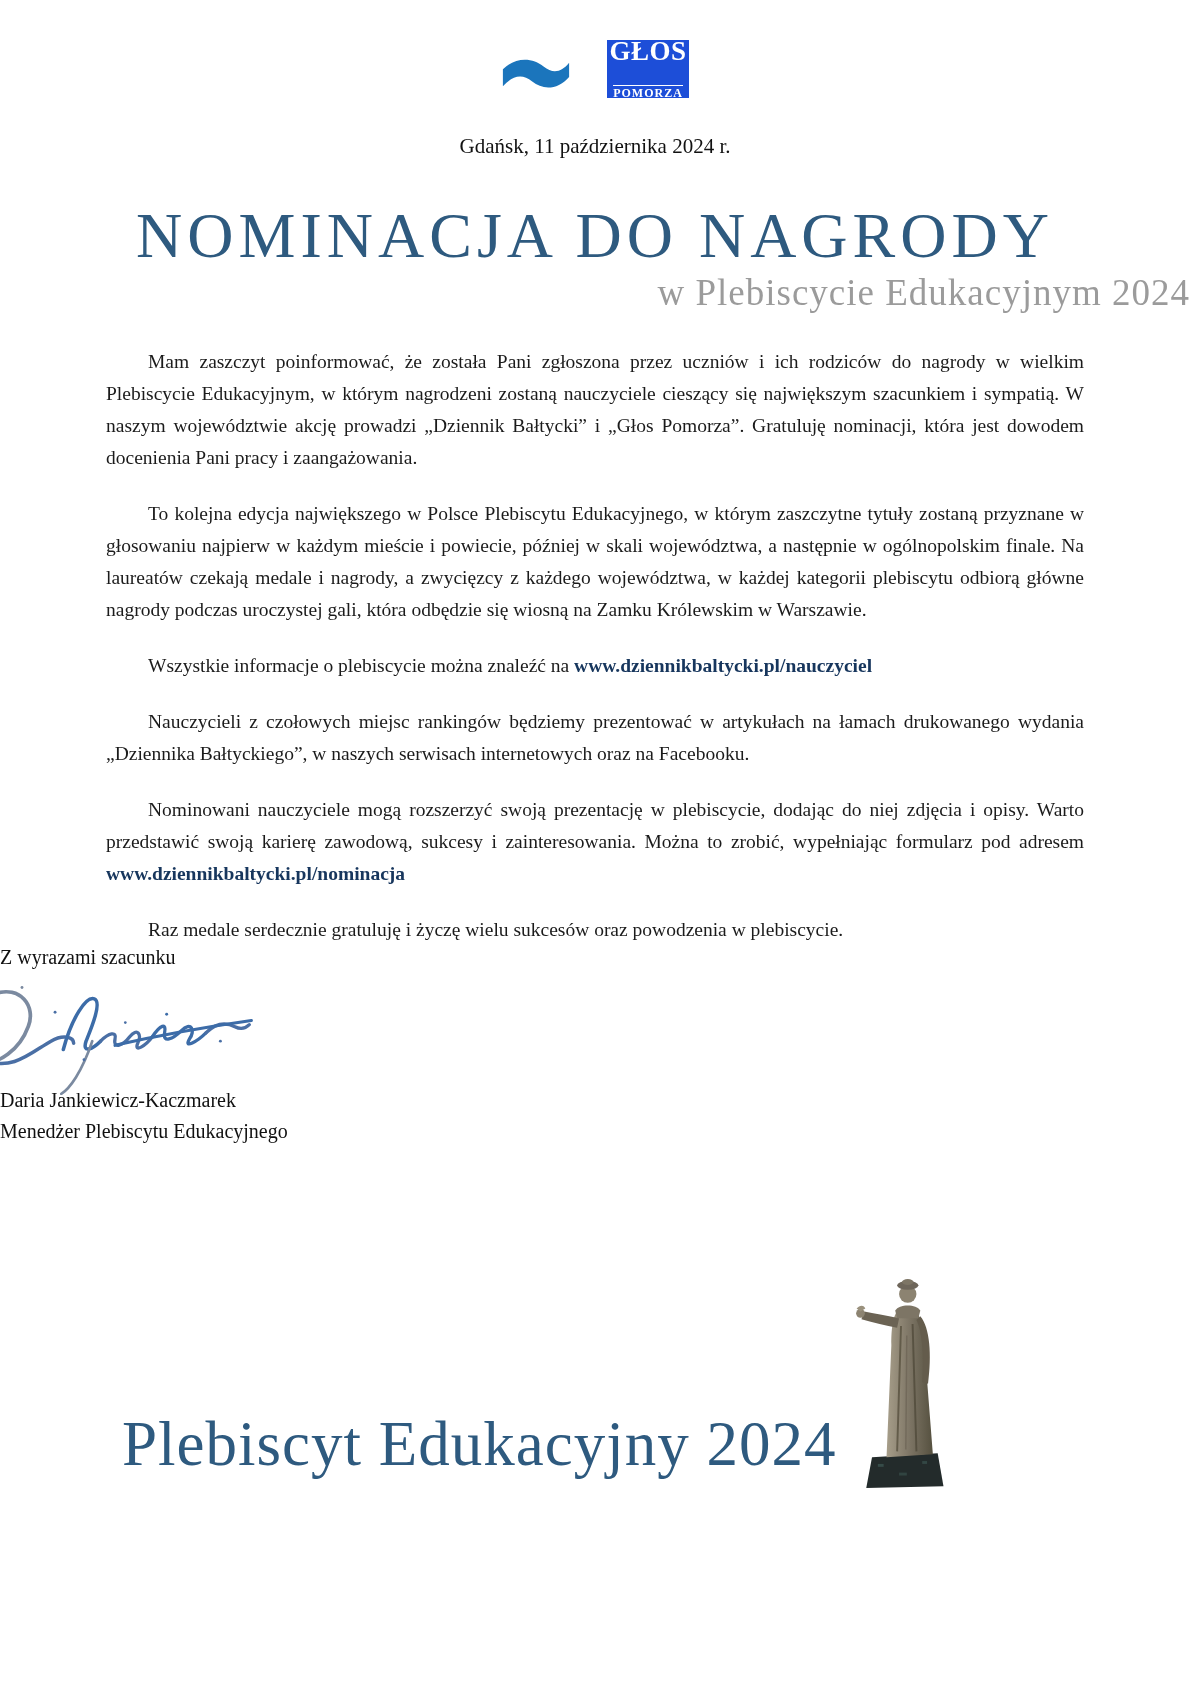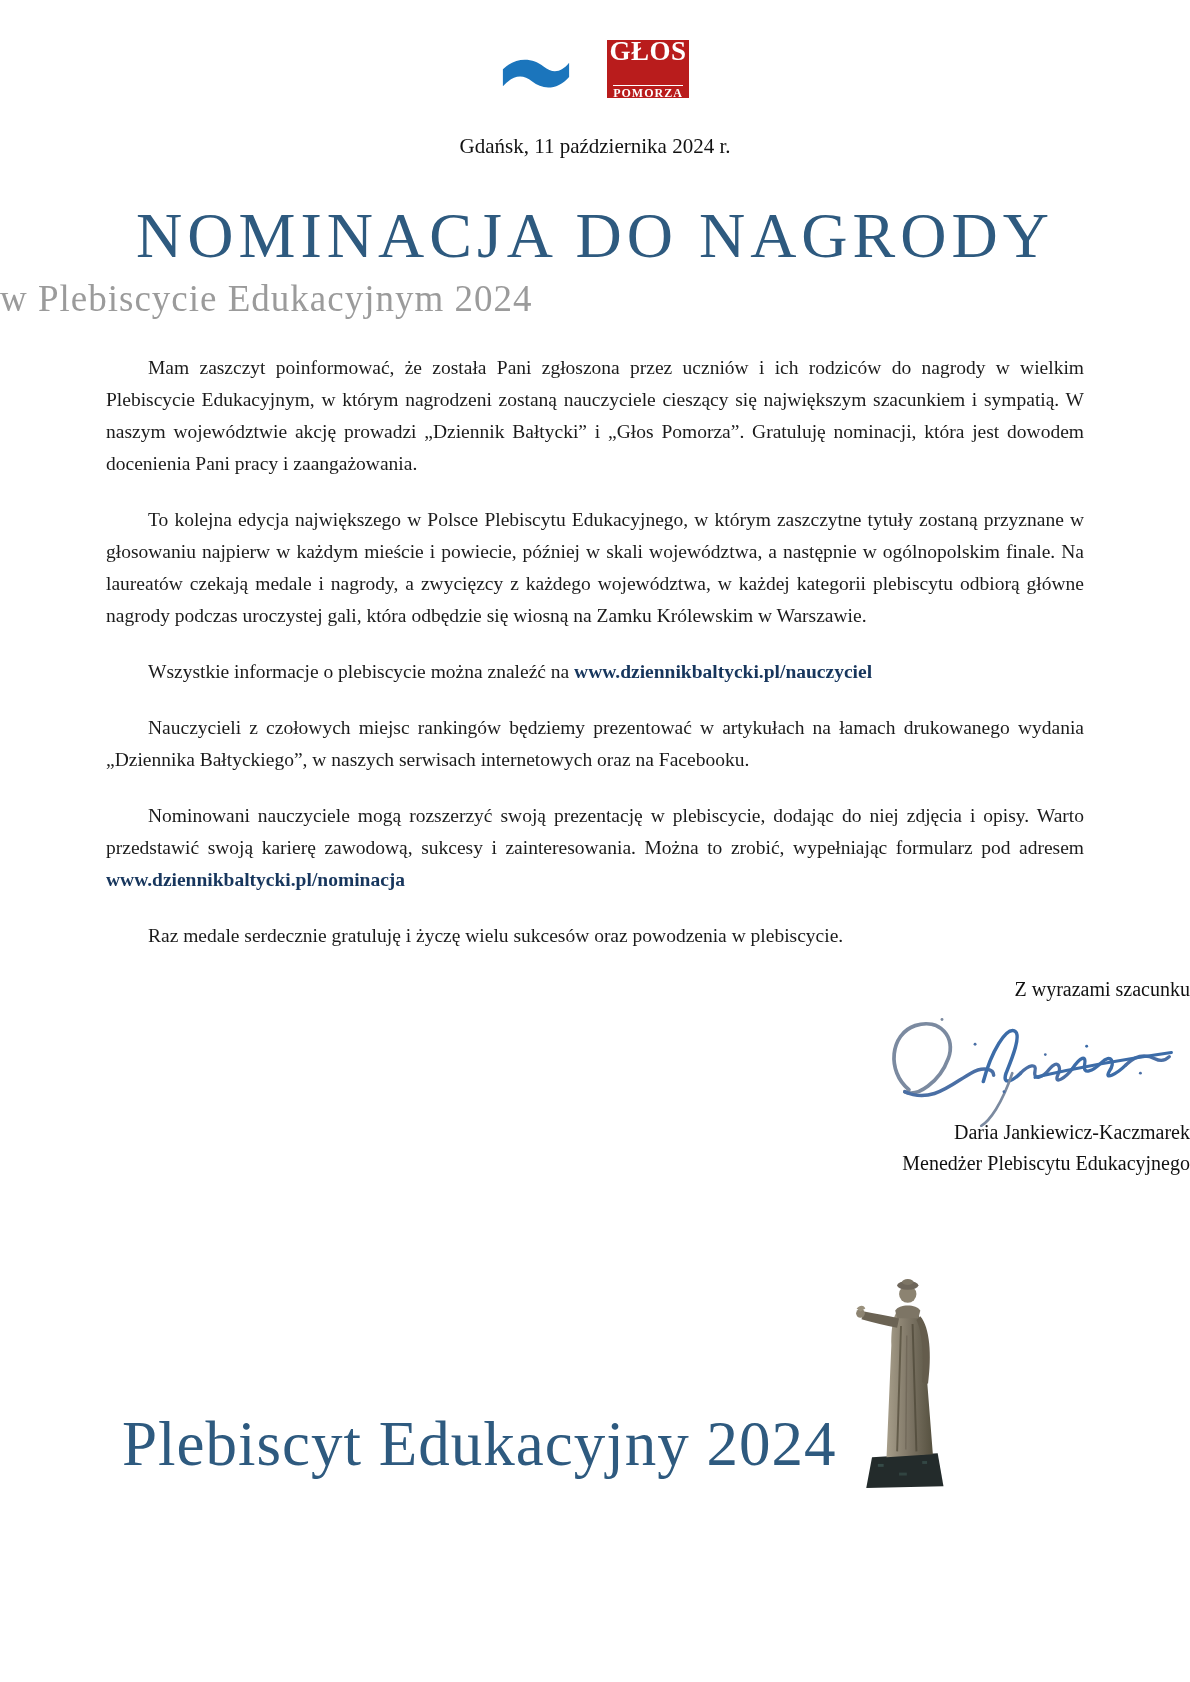--- a/index.html
+++ b/index.html
@@ -11,46 +11,46 @@
 
   
   .logo-row{display:flex;justify-content:center;align-items:center;gap:36px;padding-top:38px;}
   .dz-logo{display:flex;align-items:center;gap:8px;}
   .dz-logo-text{
     font-family:"Liberation Sans", sans-serif;font-weight:700;font-size:46px;
     color:#1b75bc;letter-spacing:-1.5px;line-height:1;
   }
   .wave{margin-top:16px;}
   .glos-box{
-    width:82px;height:58px;background:#b91c1c;color:#ffffff;text-align:center;
+    width:82px;height:58px;background:#1d4ed8;color:#ffffff;text-align:center;
     display:flex;flex-direction:column;justify-content:center;align-items:center;
     box-sizing:border-box;padding-top:0;gap:20px;
   }
   .glos-main{font-family:"Liberation Serif", serif;font-weight:700;font-size:27px;line-height:26px;letter-spacing:0.5px;}
   .glos-sub{font-family:"Liberation Serif", serif;font-weight:700;font-size:12px;line-height:13px;letter-spacing:1px;border-top:1px solid #ffffff;padding-top:1px;margin-top:1px;}
 
   .dateline{text-align:center;font-size:21px;margin-top:34px;color:#111111;font-family:Liberation Serif, serif;}
 
   .title{
     text-align:center;font-weight:400;color:#2e5a7f;font-size:64px;letter-spacing:5px;
     margin:42px 0 0 0;line-height:1.1;
   }
   .subtitle{
-    text-align:left;font-weight:400;color:#9b9b9b;font-size:37px;letter-spacing:1px;
-    margin:6px 0 0 0;line-height:1.2;
+    text-align:right;font-weight:400;color:#9b9b9b;font-size:37px;letter-spacing:1px;
+    margin:0 0 0 0;line-height:1.2;
   }
 
   .addressee{text-align:center;font-size:20px;line-height:31px;margin-top:50px;color:#111111;}
 
   .letter-body{width:978px;margin:30px auto 0 auto;font-size:19.5px;line-height:32px;color:#1b1b1b;}
   .letter-body p{margin:0 0 24px 0;text-align:justify;text-indent:42px;}
   .letter-body p:last-child{margin-bottom:0;}
   .link{color:#17365d;font-weight:700;text-decoration:none;cursor:pointer;}
 
-  .closing{text-align:right;margin-top:26px;}
+  .closing{text-align:left;}
   .valediction{font-size:20px;color:#111111;}
   .signature-wrap{margin:8px 0 -14px -40px;}
   .signer-name{font-size:20px;line-height:31px;color:#111111;}
   .signer-title{font-size:20px;line-height:31px;color:#111111;}
 
   .statue{position:absolute;left:842px;top:1268px;}
   .campaign{
     position:absolute;left:122px;top:1408px;color:#2e5a7f;font-size:63px;letter-spacing:1px;
     font-family:"Liberation Serif", serif;
   }

